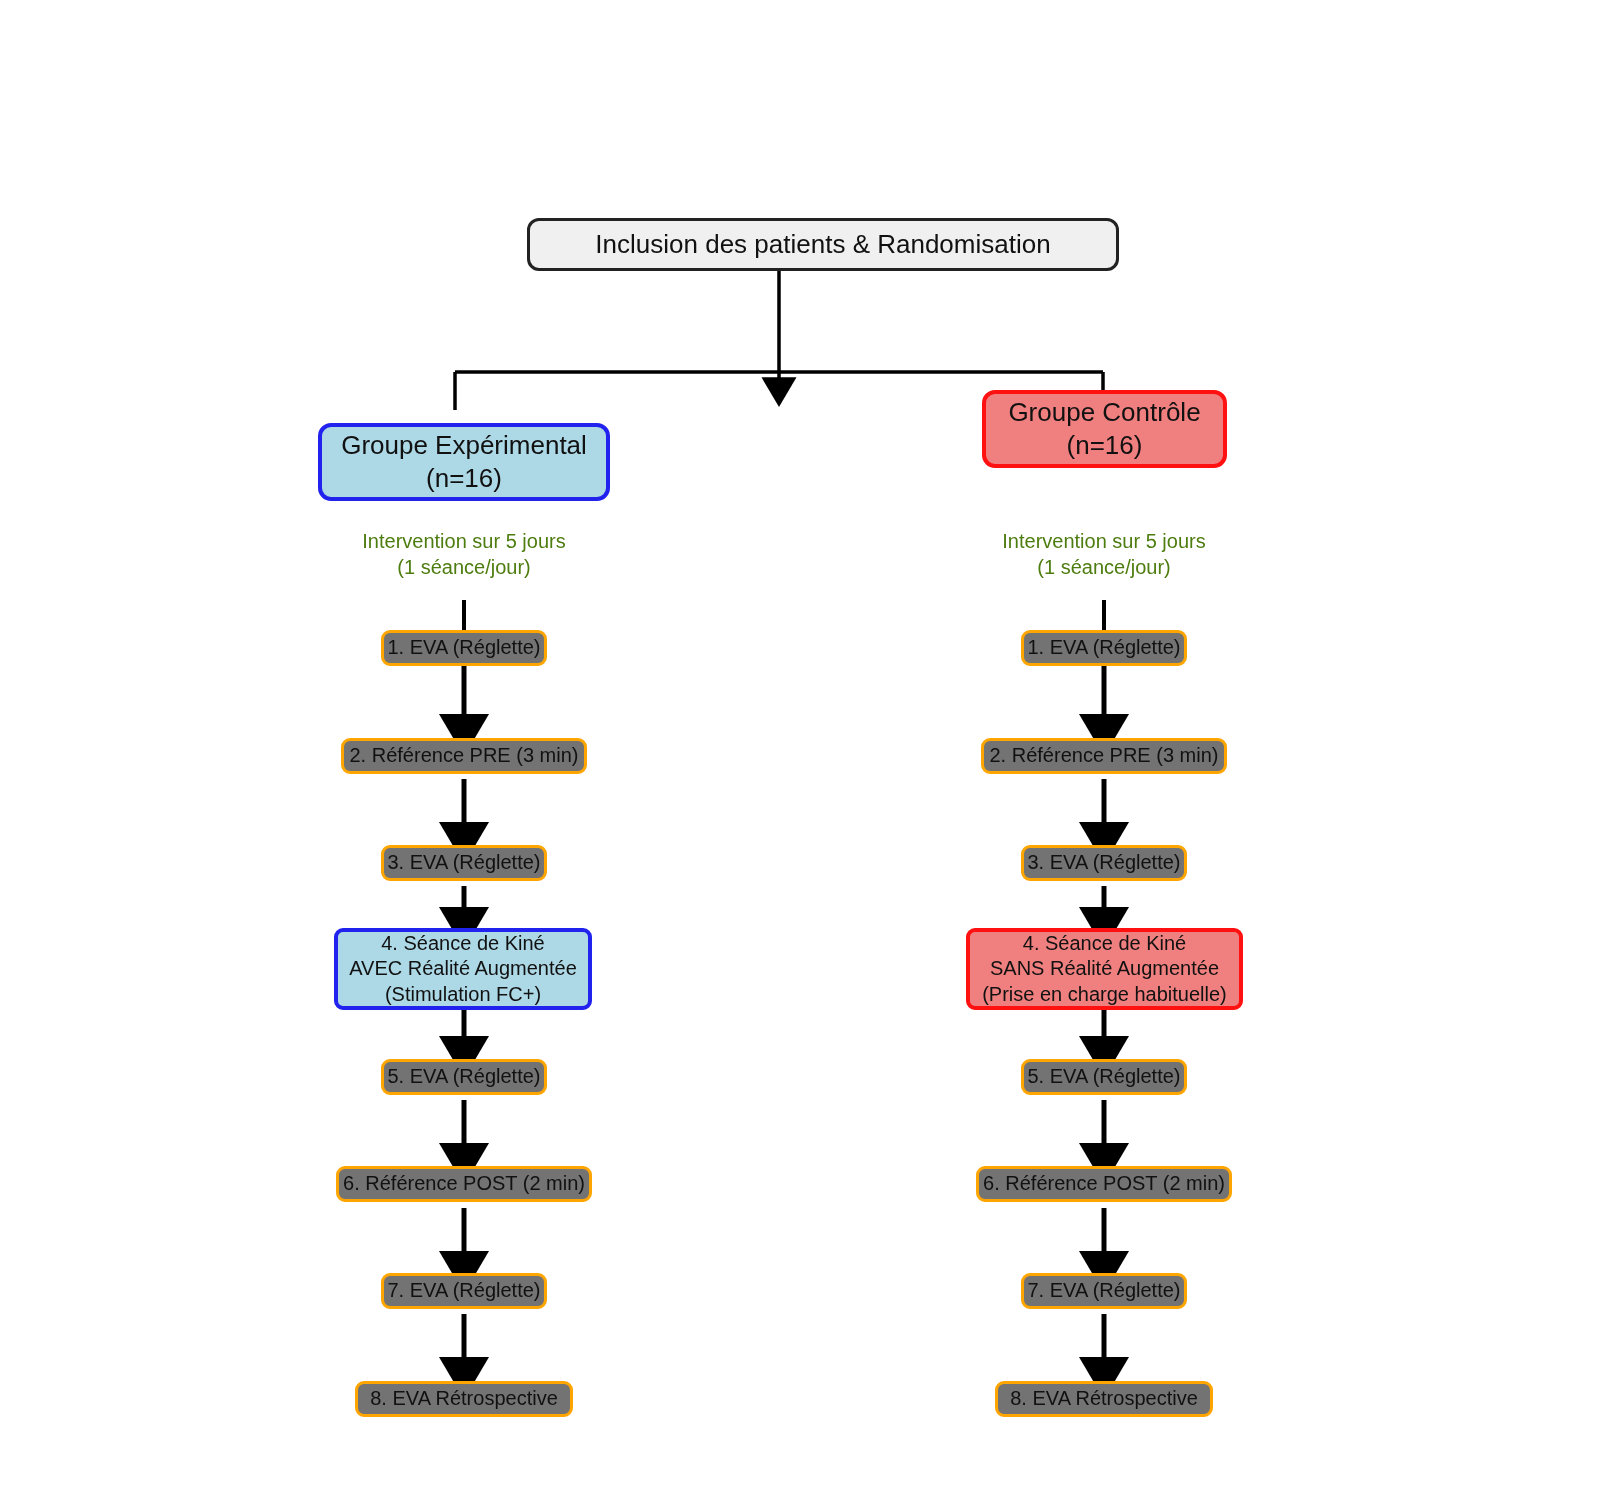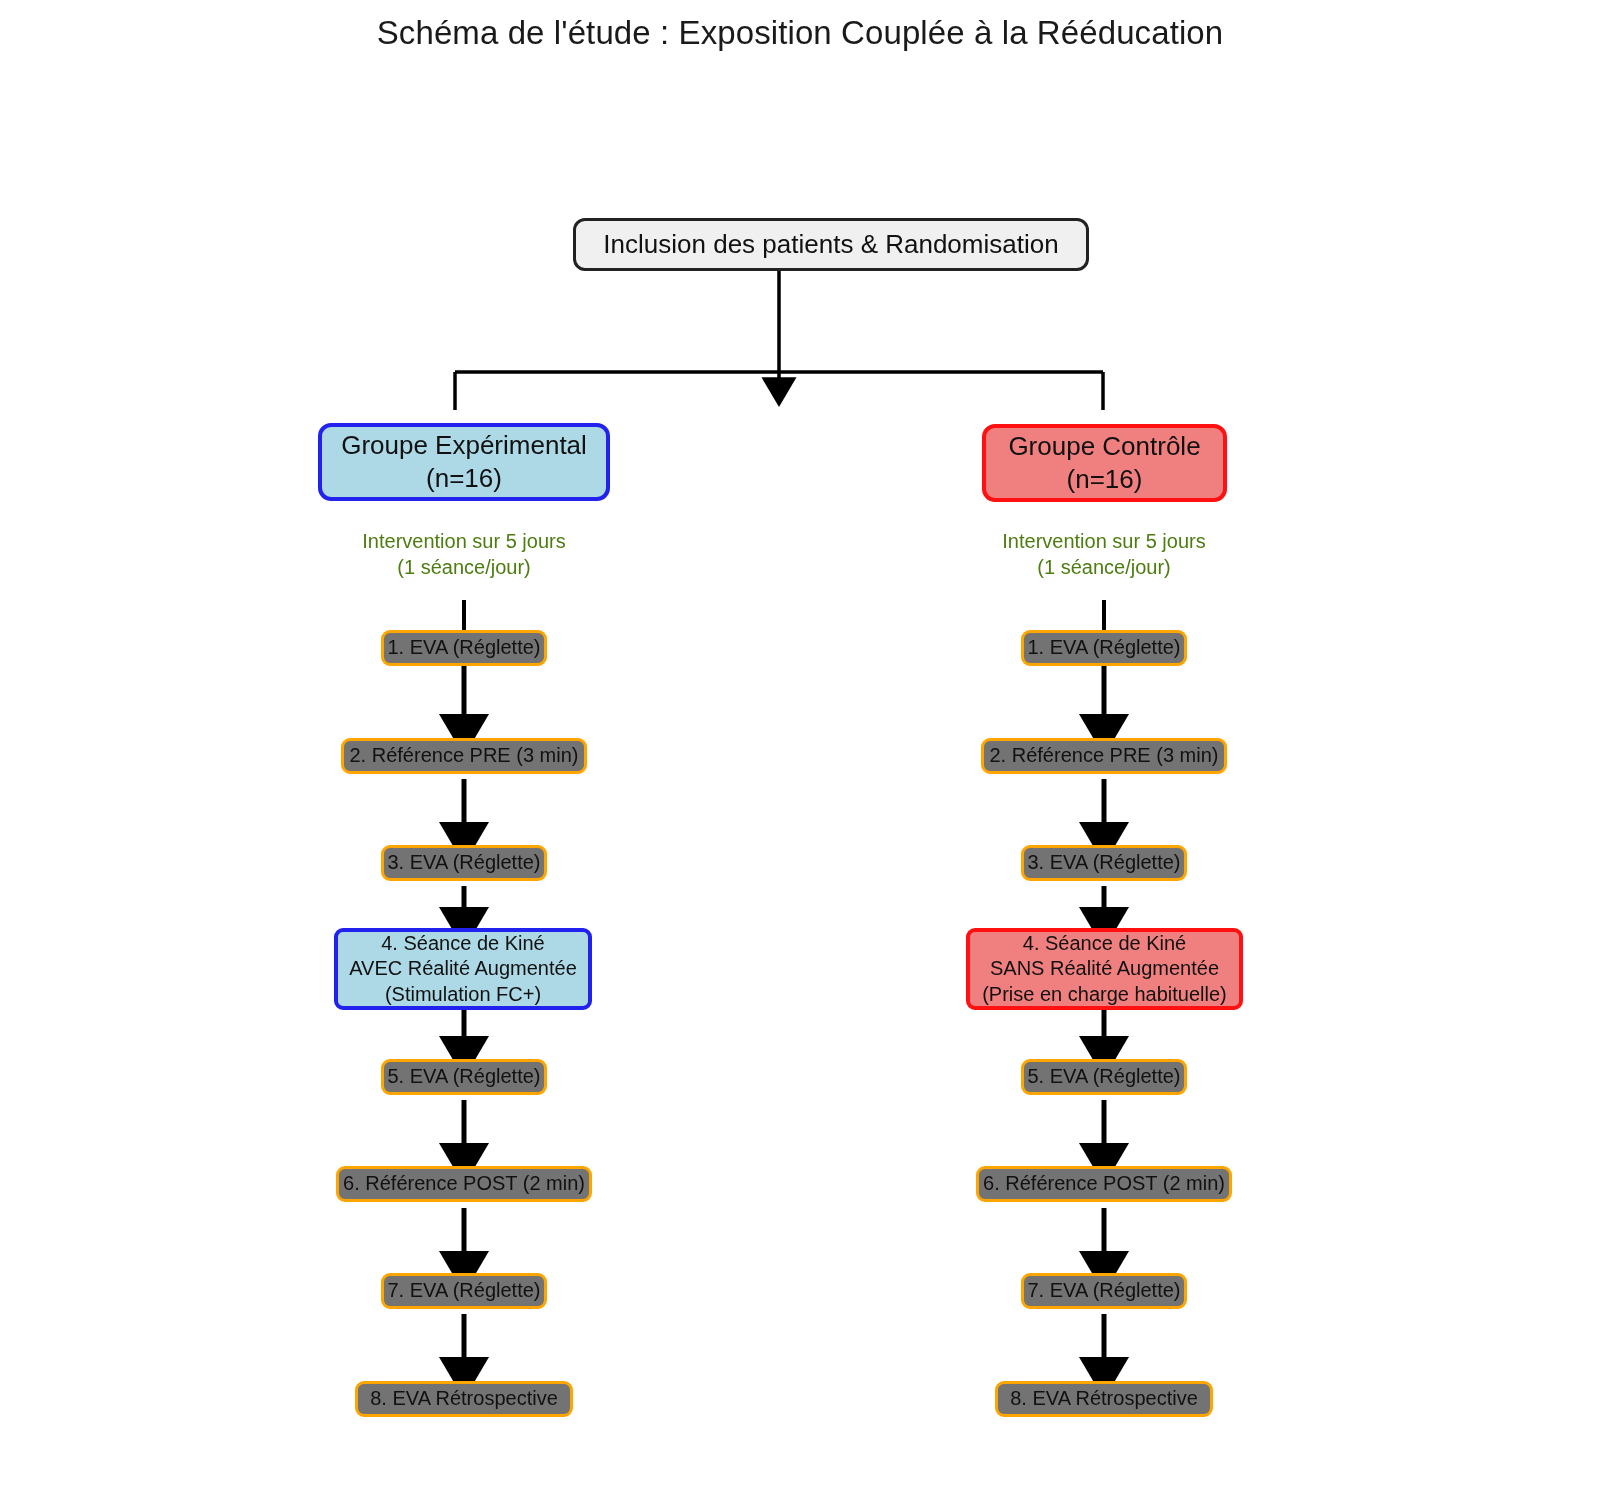--- a/index.html
+++ b/index.html
@@ -95,21 +95,20 @@
     border-radius: 9px;
     font-size: 20px;
     color: #111111;
   }
 </style>
 </head>
 <body>
 
 <div id="canvas">
 
-  <div class="title">Schéma de l'étude : Exposition Couplée à la Rééducation</div>
 
   <svg id="edges" viewBox="0 0 1600 1499">
     <defs>
       <marker id="ah" markerWidth="12" markerHeight="12" refX="4.2" refY="6" orient="auto" markerUnits="strokeWidth">
         <path d="M0,1 L0,11 L8.5,6 z" fill="#000000"></path>
       </marker>
       <marker id="ahs" markerWidth="12" markerHeight="12" refX="4.5" refY="6" orient="auto" markerUnits="strokeWidth">
         <path d="M0,2 L0,10 L7.5,6 z" fill="#000000"></path>
       </marker>
     </defs>
@@ -133,26 +132,26 @@
     <line x1="1104" y1="600" x2="1104" y2="634" stroke="#000000" stroke-width="4"></line>
     <line x1="1104" y1="664" x2="1104" y2="735" stroke="#000000" stroke-width="5" marker-end="url(#ah)"></line>
     <line x1="1104" y1="779" x2="1104" y2="843" stroke="#000000" stroke-width="5" marker-end="url(#ah)"></line>
     <line x1="1104" y1="886" x2="1104" y2="928" stroke="#000000" stroke-width="5" marker-end="url(#ah)"></line>
     <line x1="1104" y1="1008" x2="1104" y2="1057" stroke="#000000" stroke-width="5" marker-end="url(#ah)"></line>
     <line x1="1104" y1="1100" x2="1104" y2="1164" stroke="#000000" stroke-width="5" marker-end="url(#ah)"></line>
     <line x1="1104" y1="1208" x2="1104" y2="1272" stroke="#000000" stroke-width="5" marker-end="url(#ah)"></line>
     <line x1="1104" y1="1314" x2="1104" y2="1378" stroke="#000000" stroke-width="5" marker-end="url(#ah)"></line>
   </svg>
 
-  <div class="node n-root" style="left:527px; top:218px; width:516px; height:53px;margin-left:46px;">Inclusion des patients &amp; Randomisation</div>
+  <div class="node n-root" style="left:527px; top:218px; width:592px; height:53px;">Inclusion des patients &amp; Randomisation</div>
 
   <div class="node n-group-exp" style="left:318px; top:410px; width:292px; height:78px;margin-top:13px;">Groupe Expérimental
 (n=16)</div>
 
-  <div class="node n-group-ctl" style="left:982px; top:424px; width:245px; height:78px;">Groupe Contrôle
+  <div class="node n-group-ctl" style="left:982px; top:390px; width:245px; height:78px;">Groupe Contrôle
 (n=16)</div>
 
   <div class="node n-caption" style="left:314px; top:524px; width:300px; height:62px;">Intervention sur 5 jours
 (1 séance/jour)</div>
 
   <div class="node n-caption" style="left:954px; top:524px; width:300px; height:62px;">Intervention sur 5 jours
 (1 séance/jour)</div>
 
   <div class="node n-step" style="left:381px; top:630px; width:166px; height:36px;">1. EVA (Réglette)</div>
   <div class="node n-step" style="left:341px; top:738px; width:246px; height:36px;">2. Référence PRE (3 min)</div>

